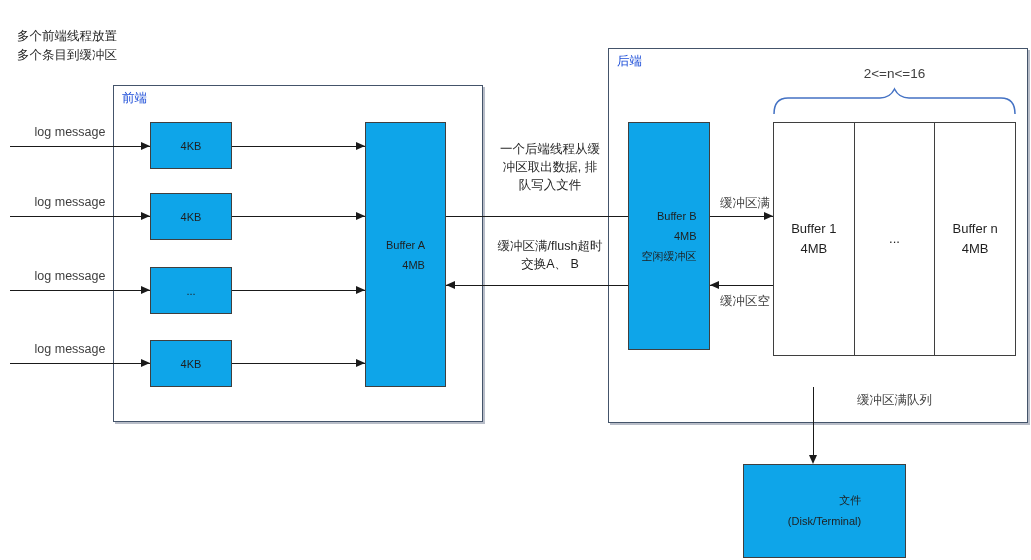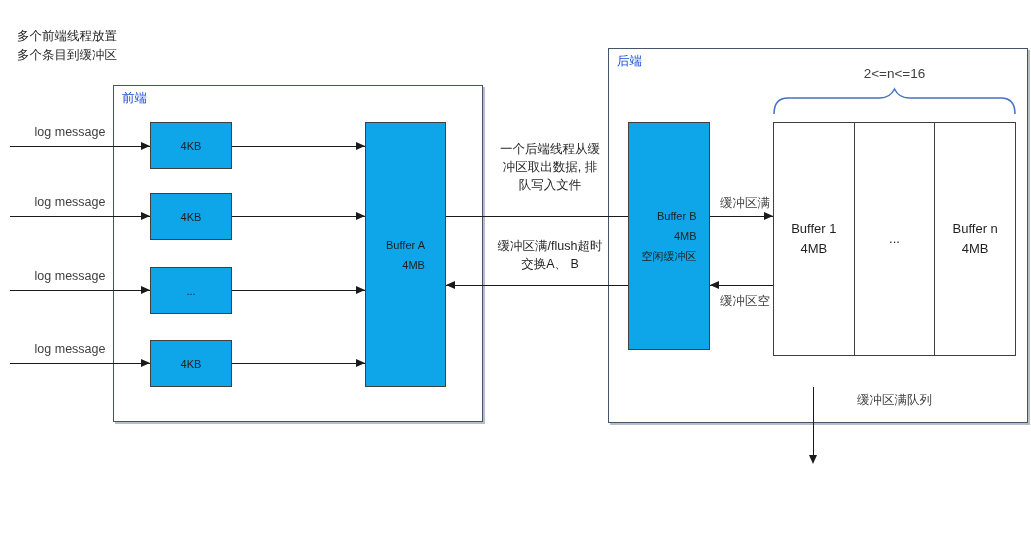--- a/index.html
+++ b/index.html
@@ -111,14 +111,16 @@
 4MB</div>
     <div class="queue-cell">...</div>
     <div class="queue-cell">Buffer n
 4MB</div>
   </div>
   <div class="lbl ctr" style="left:773px;top:392px;width:243px;">缓冲区满队列</div>
 
   <div class="vline" style="left:813px;top:387px;height:69px;"></div>
   <div class="ah ah-d" style="left:809px;top:455px;"></div>
 
+  <div class="box" style="left:743px;top:464px;width:163px;height:94px;line-height:21px;">文件
+(Disk/Terminal)</div>
 
 </div>
 
 </body></html>

